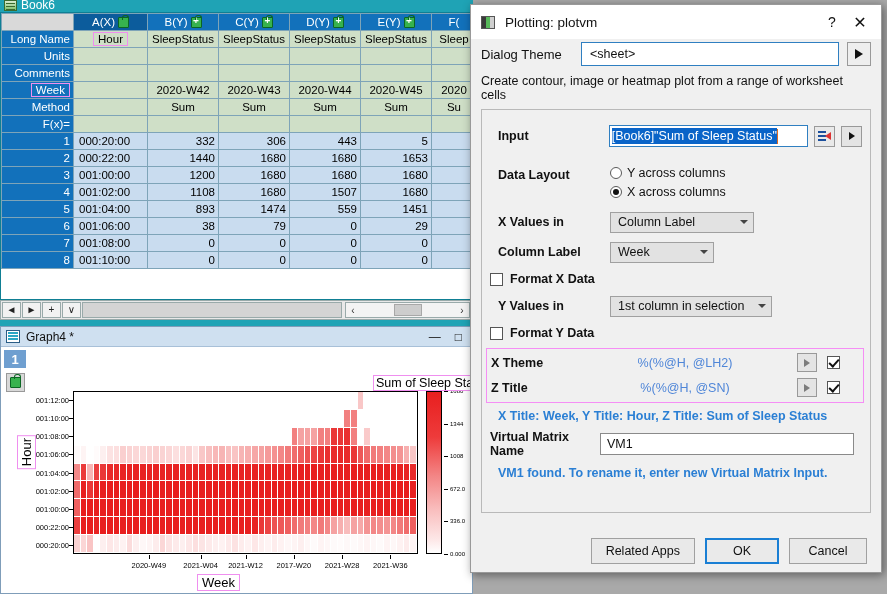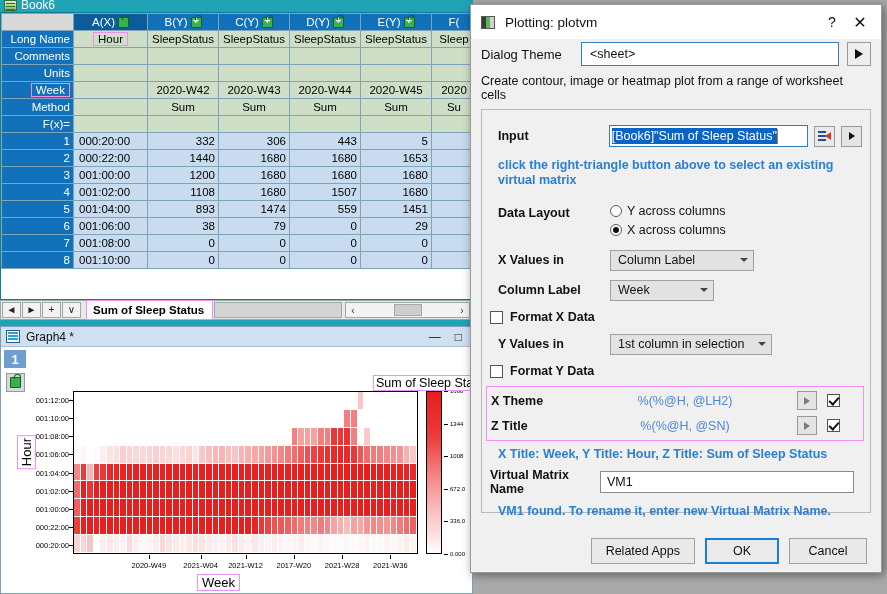--- a/index.html
+++ b/index.html
@@ -226,30 +226,30 @@
       <tr>
         <td class="rowlbl">Long Name</td>
         <td class="meta"><span class="pink-inline">Hour</span></td>
         <td class="meta">SleepStatus</td>
         <td class="meta">SleepStatus</td>
         <td class="meta">SleepStatus</td>
         <td class="meta">SleepStatus</td>
         <td class="meta">Sleep</td>
       </tr>
       <tr>
+        <td class="rowlbl">Units</td>
+        <td class="meta"></td>
+        <td class="meta"></td>
+        <td class="meta"></td>
+        <td class="meta"></td>
+        <td class="meta"></td>
+        <td class="meta"></td>
+      </tr>
+      <tr>
         <td class="rowlbl">Comments</td>
-        <td class="meta"></td>
-        <td class="meta"></td>
-        <td class="meta"></td>
-        <td class="meta"></td>
-        <td class="meta"></td>
-        <td class="meta"></td>
-      </tr>
-      <tr>
-        <td class="rowlbl">Units</td>
         <td class="meta"></td>
         <td class="meta"></td>
         <td class="meta"></td>
         <td class="meta"></td>
         <td class="meta"></td>
         <td class="meta"></td>
       </tr>
       <tr>
         <td class="rowlbl"><span class="pink-inline">Week</span></td>
         <td class="meta"></td>
@@ -352,21 +352,20 @@
       </tr>
     </tbody>
       </table>
   </div>
 
   <div id="tabbar">
     <div class="navbtn">◄</div>
     <div class="navbtn">►</div>
     <div class="navbtn">+</div>
     <div class="navbtn">∨</div>
-    <div id="tab-sheet">Sum of Sleep Status</div>
     <div id="tab-rest"></div>
     <div id="tab-hscroll">
       <span class="hs-arrow">‹</span>
       <span class="hs-thumb"></span>
       <span class="hs-arrow">›</span>
     </div>
   </div>
 </div>
 
 <div id="graphwin">
@@ -940,21 +939,20 @@
       <div id="input-box">
         <span id="input-sel">[Book6]"Sum of Sleep Status"</span>
         <span id="input-caret"></span>
       </div>
       <div class="grid-btn"></div>
       <div class="tri-btn small dark" style="margin-left:6px;height:21px;width:21px;">
           <span class="tri"></span>
         </div>
     </div>
 
-    <div class="hint" style="padding-top:8px;">click the right-triangle button above to select an existing virtual matrix</div>
 
     <div class="p-row" id="layout-row">
       <span class="p-lbl">Data Layout</span>
       <div class="radios">
         <label class="radio">
           <span class="rb"></span>
           <span>Y across columns</span>
         </label>
         <label class="radio">
           <span class="rb on"></span>
@@ -1020,21 +1018,21 @@
       </div>
     </div>
 
     <div class="hint" style="padding-top:6px;">X Title: Week, Y Title: Hour, Z Title: Sum of Sleep Status</div>
 
     <div class="p-row" id="vm-row">
       <span class="p-lbl">Virtual Matrix Name</span>
       <div id="vm-input">VM1</div>
     </div>
 
-    <div class="hint" style="padding-top:8px;">VM1 found. To rename it, enter new Virtual Matrix Name.</div>
+    <div class="hint" style="padding-top:8px;">VM1 found. To rename it, enter new Virtual Matrix Input.</div>
   </div>
 
   <div id="btnbar">
     <div class="dbtn">Related Apps</div>
     <div class="dbtn primary">OK</div>
     <div class="dbtn">Cancel</div>
   </div>
 </div>
 
 </body></html>

